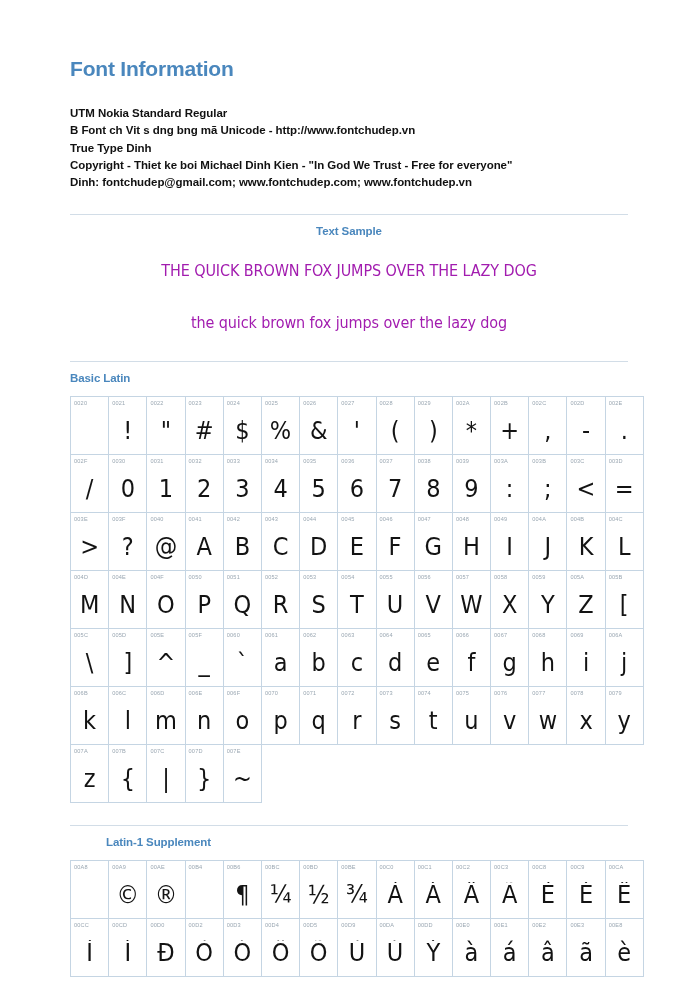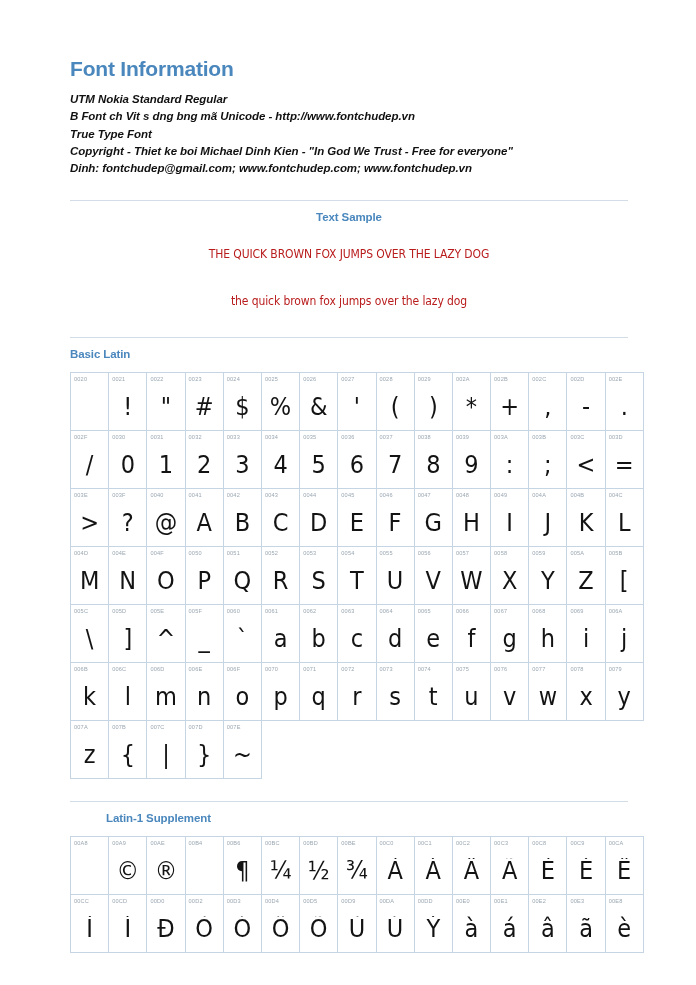--- a/index.html
+++ b/index.html
@@ -34,22 +34,21 @@
   .doc-title {
     font-size: 21px;
     font-weight: bold;
     color: #4a87bd;
     letter-spacing: -0.2px;
     margin: 0;
     padding-top: 57px;
     line-height: 1.15;
   }
   .info-lines {
-    margin-top: 10px;
-    font-style: italic;
+    margin-top: 24px;
   }
   .info-line {
     font-size: 11.5px;
     font-weight: bold;
     line-height: 17.2px;
     color: #111111;
     letter-spacing: -0.05px;
     white-space: nowrap;
   }
 
@@ -67,22 +66,22 @@
     letter-spacing: -0.1px;
   }
 
   
   .sample-block {
     text-align: center;
   }
   .sample-line {
     font-family: "DejaVu Sans Condensed", "Liberation Sans Narrow", "Liberation Sans", sans-serif;
     font-stretch: condensed;
-    font-size: 12px;
-    color: #b91c1c;
+    font-size: 16px;
+    color: #a21caf;
     letter-spacing: -0.1px;
     white-space: nowrap;
   }
   .sample-upper { margin-top: 24px; }
   .sample-lower { margin-top: 33px; }
 
   
   .grid {
     border-collapse: collapse;
     table-layout: fixed;
@@ -129,21 +128,21 @@
 <body>
 
 <div class="page">
   <div class="content">
 
     <h1 class="doc-title">Font Information</h1>
 
     <div class="info-lines">
       <div class="info-line">UTM Nokia Standard Regular</div>
       <div class="info-line">B Font ch Vit s dng bng mã Unicode - http://www.fontchudep.vn</div>
-      <div class="info-line">True Type Font</div>
+      <div class="info-line">True Type Dinh</div>
       <div class="info-line">Copyright - Thiet ke boi Michael Dinh Kien - "In God We Trust - Free for everyone"</div>
       <div class="info-line">Dinh: fontchudep@gmail.com; www.fontchudep.com; www.fontchudep.vn</div>
     </div>
 
     <div class="rule" style="margin-top:23px;"></div>
     <div class="section-heading" style="margin-top:10px;text-align:center;">Text Sample</div>
 
     <div class="sample-block">
       <div class="sample-line sample-upper">THE QUICK BROWN FOX JUMPS OVER THE LAZY DOG</div>
       <div class="sample-line sample-lower">the quick brown fox jumps over the lazy dog</div>

